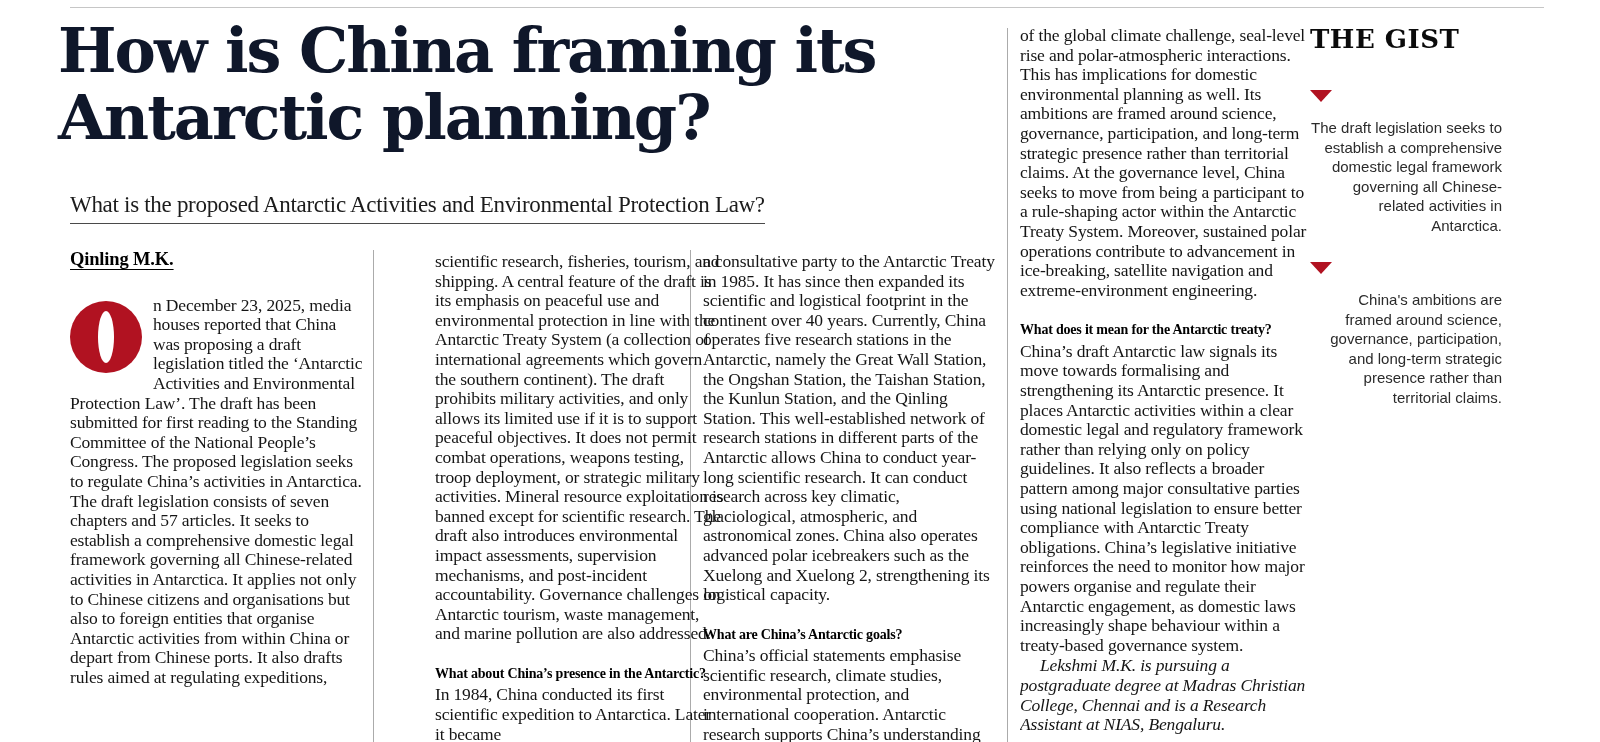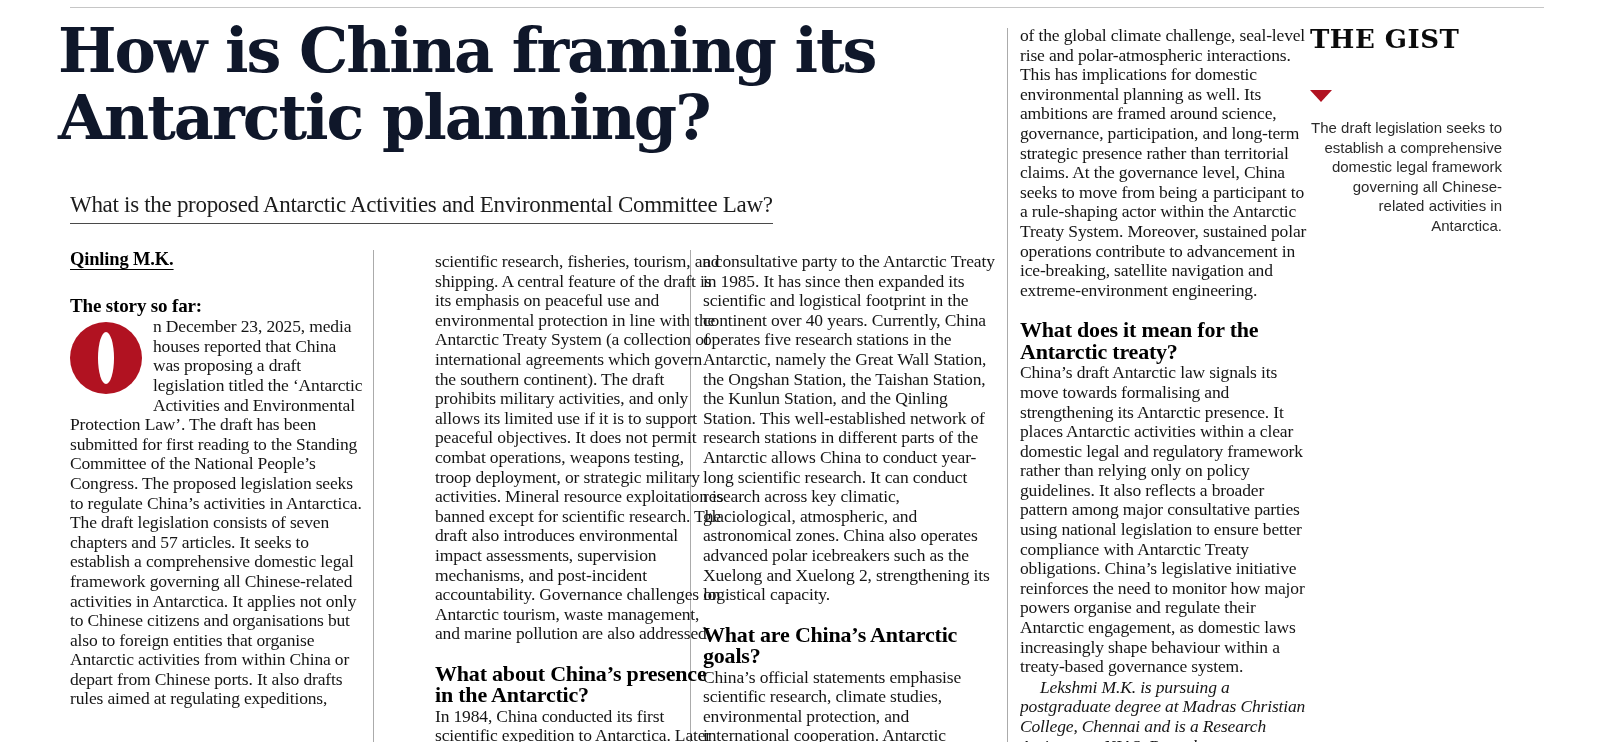--- a/index.html
+++ b/index.html
@@ -36,21 +36,21 @@
   .vrule { position:absolute; width:1px; background:#ababab; }
   .vrule-1 { left:373px; top:250px; height:492px; }
   .vrule-2 { left:690px; top:250px; height:492px; }
   .vrule-3 { left:1007px; top:28px; height:714px; }
   .byline {
     font-weight:bold; font-size:18.5px; text-decoration:underline;
     text-underline-offset:4px; margin-bottom:26px; color:#000;
   }
   .section-label { font-weight:bold; font-size:19px; color:#000; margin-bottom:2px; }
   .q-heading {
-    font-weight:bold; font-size:22px; line-height:21.5px; color:#000;
+    font-weight:bold; font-size:14px; line-height:21.5px; color:#000;
     margin-top:19px; margin-bottom:1px; letter-spacing:-0.2px;
   }
   .para { margin:0; }
   .dropcap {
     float:left; position:relative; width:72px; height:76px;
     margin:5px 11px 2px 0;
   }
   .dropcap .disc { position:absolute; left:0; top:0; width:72px; height:72px; border-radius:50%; }
   .dropcap .counter {
     position:absolute; left:28px; top:10px; width:16px; height:52px;
@@ -77,29 +77,28 @@
 
 <div class="page">
 
   <div class="top-rule"></div>
 
   <h1 class="headline">
     <span>How is China framing its</span>
     <span>Antarctic planning?</span>
   </h1>
 
-  <div class="subhead">What is the proposed Antarctic Activities and Environmental Committee Law?</div>
+  <div class="subhead">What is the proposed Antarctic Activities and Environmental Protection Law?</div>
 
   <div class="vrule vrule-1"></div>
   <div class="vrule vrule-2"></div>
   <div class="vrule vrule-3"></div>
 
   <div class="col col-1">
     <div class="byline">Qinling M.K.</div>
-    <div class="section-label">The story so far:</div>
     <p class="para">
       <span class="dropcap">
         <span class="disc" style="background: rgb(177, 18, 33);"></span>
         <span class="counter"></span>
       </span><span>n December 23, 2025, media houses reported that China was proposing a draft legislation titled the ‘Antarctic Activities and Environmental Protection Law’. The draft has been submitted for first reading to the Standing Committee of the National People’s Congress. The proposed legislation seeks to regulate China’s activities in Antarctica.</span>
     </p>
     <p class="para">The draft legislation consists of seven chapters and 57 articles. It seeks to establish a comprehensive domestic legal framework governing all Chinese-related activities in Antarctica. It applies not only to Chinese citizens and organisations but also to foreign entities that organise Antarctic activities from within China or depart from Chinese ports. It also drafts rules aimed at regulating expeditions,</p>
   </div>
 
   <div class="col col-2">
@@ -120,15 +119,19 @@
     <p class="para">China’s draft Antarctic law signals its move towards formalising and strengthening its Antarctic presence. It places Antarctic activities within a clear domestic legal and regulatory framework rather than relying only on policy guidelines. It also reflects a broader pattern among major consultative parties using national legislation to ensure better compliance with Antarctic Treaty obligations. China’s legislative initiative reinforces the need to monitor how major powers organise and regulate their Antarctic engagement, as domestic laws increasingly shape behaviour within a treaty-based governance system.</p>
     <p class="author-note">Lekshmi M.K. is pursuing a postgraduate degree at Madras Christian College, Chennai and is a Research Assistant at NIAS, Bengaluru.</p>
   </div>
 
   <aside class="gist">
     <div class="gist-title">THE GIST</div>
     <div class="gist-item">
       <div class="tri-down" style="border-top: 12px solid rgb(177, 18, 33);"></div>
       <div class="gist-text">The draft legislation seeks to establish a comprehensive domestic legal framework governing all Chinese-related activities in Antarctica.</div>
     </div>
+    <div class="gist-item">
+      <div class="tri-down" style="border-top: 12px solid rgb(177, 18, 33);"></div>
+      <div class="gist-text">China's ambitions are framed around science, governance, participation, and long-term strategic presence rather than territorial claims.</div>
+    </div>
   </aside>
 
 </div>
 
 </body></html>

